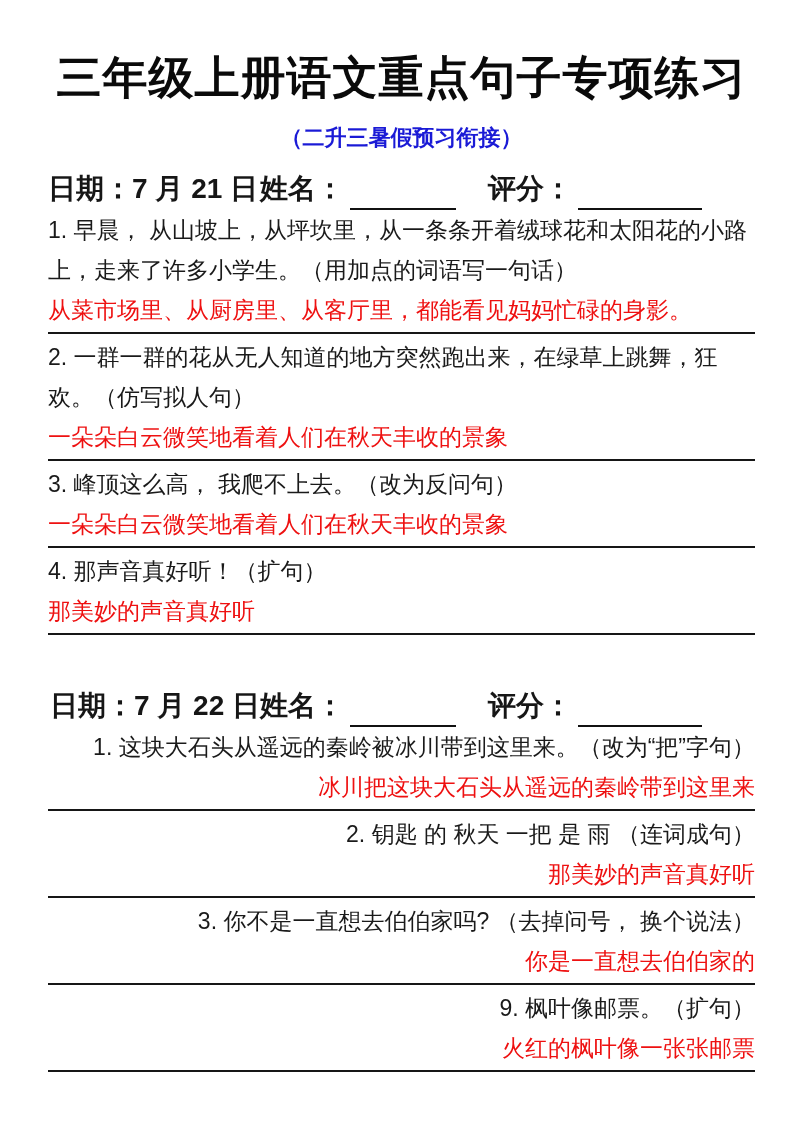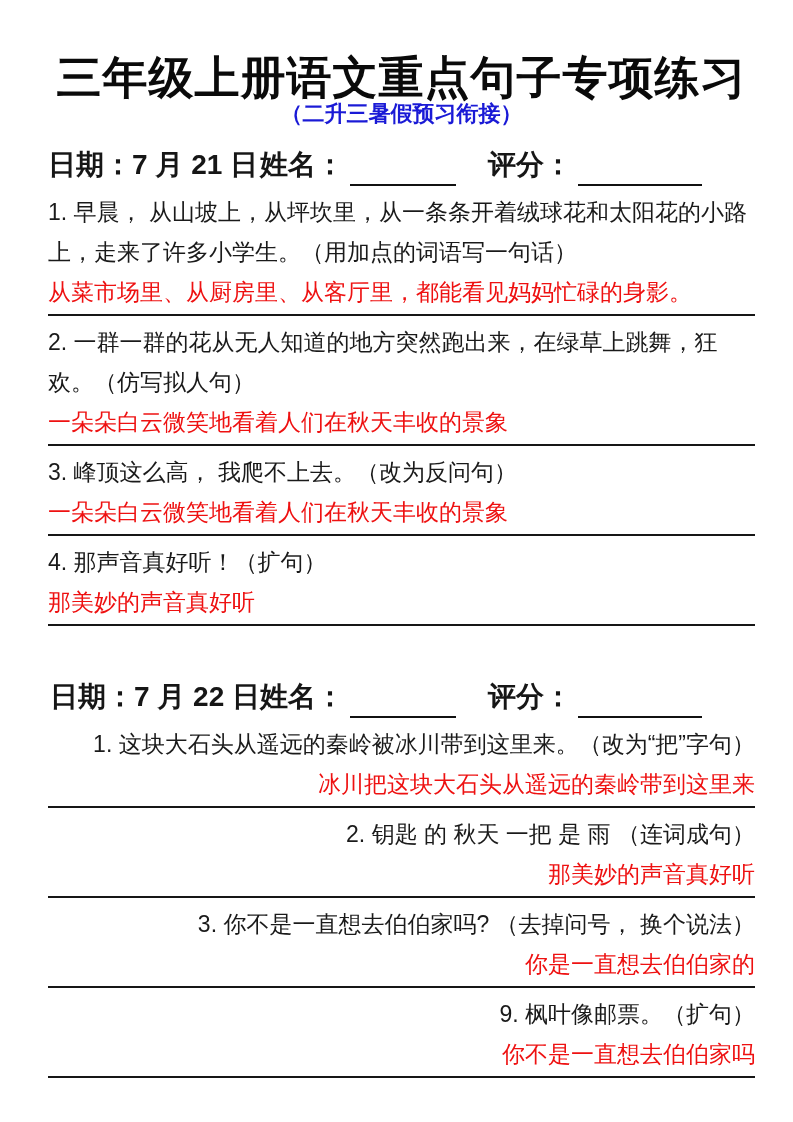--- a/index.html
+++ b/index.html
@@ -22,20 +22,21 @@
     font-size: 45px;
     font-weight: 900;
     letter-spacing: 1px;
     color: #0a0a0a;
     line-height: 44px;
   }
   .doc-subtitle {
     text-align: center;
     font-size: 22px;
     font-weight: 800;
+    margin-top: 24px;
     line-height: 28px;
   }
   .section-1 { margin-top: 16px; }
   .section-2 { margin-top: 50px; text-align: right; }
   .meta-row {
     display: flex;
     align-items: flex-end;
     font-weight: 700;
     font-size: 28px;
     line-height: 42px;
@@ -50,21 +51,21 @@
     height: 30px;
     margin-left: 6px;
   }
   .blank-name  { width: 106px; }
   .blank-score { width: 124px; }
   .q-text {
     font-size: 23px;
     font-weight: 400;
     line-height: 40px;
     color: #1a1a1a;
-    margin-top: 6px;
+    margin-top: 0;
   }
   .a-line {
     border-bottom: 2px solid #14b8a6;
     line-height: 38px;
     margin-top: 1px;
     margin-bottom: 3px;
     width: 100%;
   }
   .a-text {
     font-size: 23px;
@@ -136,17 +137,17 @@
       <div class="a-line" style="border-bottom-color: rgb(22, 22, 22);"><span class="a-text" style="color: rgb(238, 17, 17);">那美妙的声音真好听</span></div>
     </div>
 
     <div>
       <p class="q-text">3. 你不是一直想去伯伯家吗? （去掉问号， 换个说法）</p>
       <div class="a-line" style="border-bottom-color: rgb(22, 22, 22);"><span class="a-text" style="color: rgb(238, 17, 17);">你是一直想去伯伯家的</span></div>
     </div>
 
     <div>
       <p class="q-text">9. 枫叶像邮票。（扩句）</p>
-      <div class="a-line" style="border-bottom-color: rgb(22, 22, 22);"><span class="a-text" style="color: rgb(238, 17, 17);">你不是一直想去伯伯家吗</span></div>
+      <div class="a-line" style="border-bottom-color: rgb(22, 22, 22);"><span class="a-text" style="color: rgb(238, 17, 17);">火红的枫叶像一张张邮票</span></div>
     </div>
   </div>
 
 </div>
 
 </body></html>

